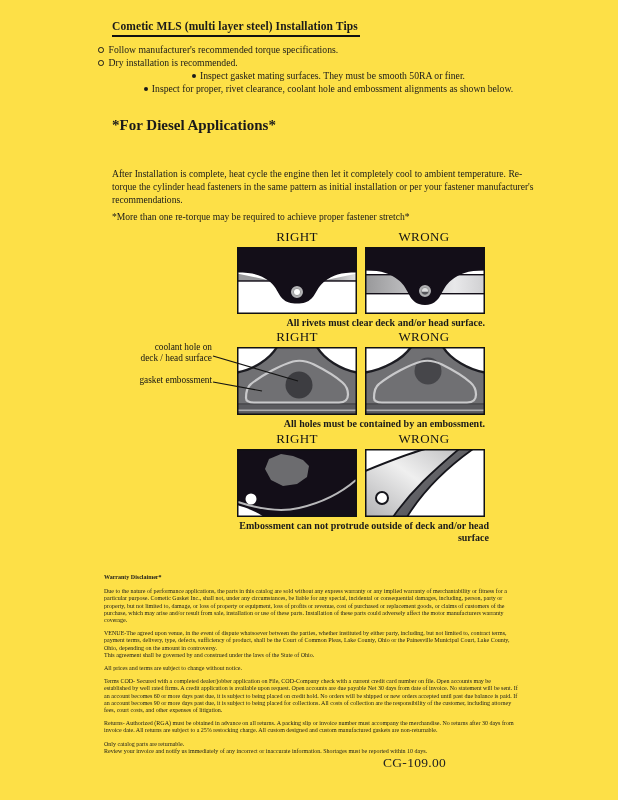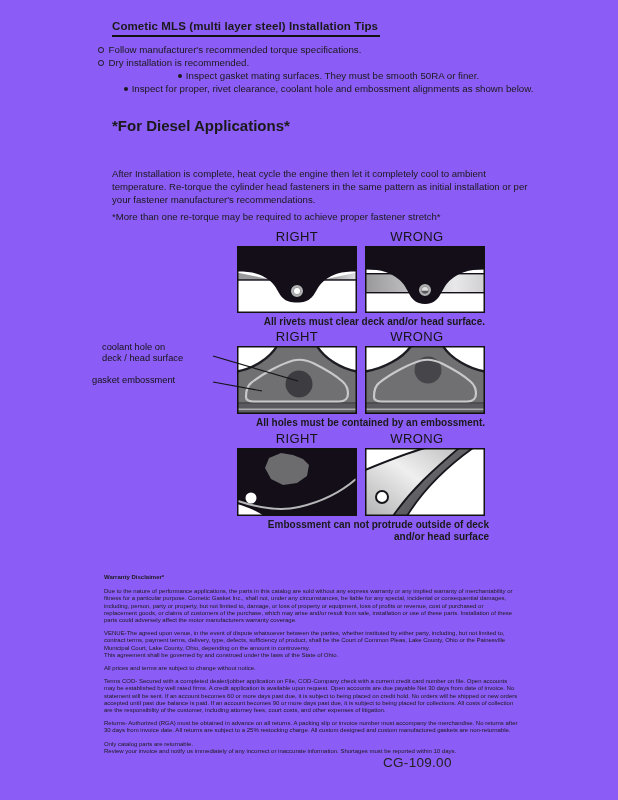--- a/index.html
+++ b/index.html
@@ -1,18 +1,18 @@
 <!DOCTYPE html>
 <html><head>
 <meta charset="utf-8">
 <style>
   html,body{margin:0;padding:0;background:#e9e9e9;}
   #page{
-    position:relative;width:618px;height:800px;margin:0 auto;background:#8b5cf6;
-    font-family:Liberation Sans, sans-serif;color:#1a1a1a;overflow:hidden;
+    position:relative;width:618px;height:800px;margin:0 auto;background:#fde047;
+    font-family:Liberation Serif, serif;color:#1a1a1a;overflow:hidden;
   }
   .abs{position:absolute;}
   
   .title{
     left:112px;top:20px;font-size:11.5px;font-weight:bold;
     border-bottom:2px solid #111;padding:0 2px 2.5px 0;letter-spacing:.1px;
   }
   
   .bullets{left:98px;top:43px;width:440px;font-size:9.7px;line-height:13px;}
   .b-row{display:flex;align-items:flex-start;}
@@ -21,28 +21,28 @@
   .b-sub .b-marker{border:none;background:#1a1a1a;width:4px;height:4px;margin:4.5px 4px 0 0;}
   
   .diesel-heading{left:112px;top:117px;font-size:15px;font-weight:bold;}
   .para{left:112px;width:424px;font-size:9.6px;line-height:13px;}
   .para1{top:134px;}
   .para2{top:167px;}
   .para3{top:210px;}
   
   .figure{position:absolute;left:237px;width:248px;}
   .fig1{top:229px;} .fig2{top:329px;} .fig3{top:431px;}
-  .fig-labels{display:flex;gap:0;margin-bottom:2px;}
+  .fig-labels{display:flex;gap:7px;margin-bottom:2px;}
   .fig-label{width:120px;text-align:center;font-size:13px;color:#141414;letter-spacing:.4px;}
   .fig-boxes{display:flex;gap:8px;}
   .fig-boxes svg{display:block;}
   .fig-caption{margin-top:3px;font-size:10px;font-weight:bold;line-height:11.5px;width:252px;text-align:right;}
   .nowrap{white-space:nowrap;width:auto;}
   
-  .annot{font-size:9.3px;line-height:10.8px;color:#141414;}
+  .annot{font-size:9.3px;line-height:10.8px;text-align:right;color:#141414;}
   .annot1{left:102px;top:342px;width:110px;}
   .annot2{left:92px;top:375px;width:120px;}
   .pointers{left:210px;top:348px;pointer-events:none;}
   .pointers line{stroke:#141414;stroke-width:1.1;}
   
   .disclaimer{left:104px;top:574px;width:414px;font-size:6px;line-height:7.2px;color:#1b1b1b;}
   .disclaimer .dh{font-weight:bold;margin-bottom:7px;}
   .disclaimer p{margin:0;}
   .disclaimer p.mb{margin-bottom:6px;}
   

